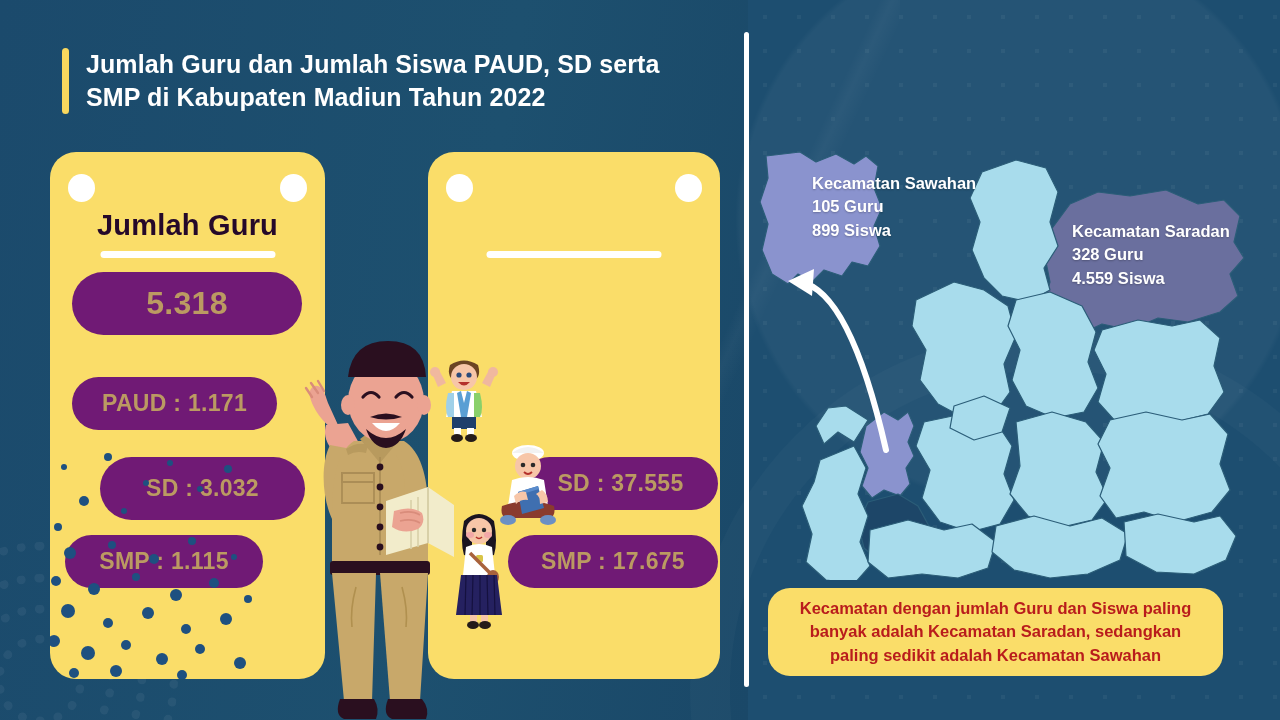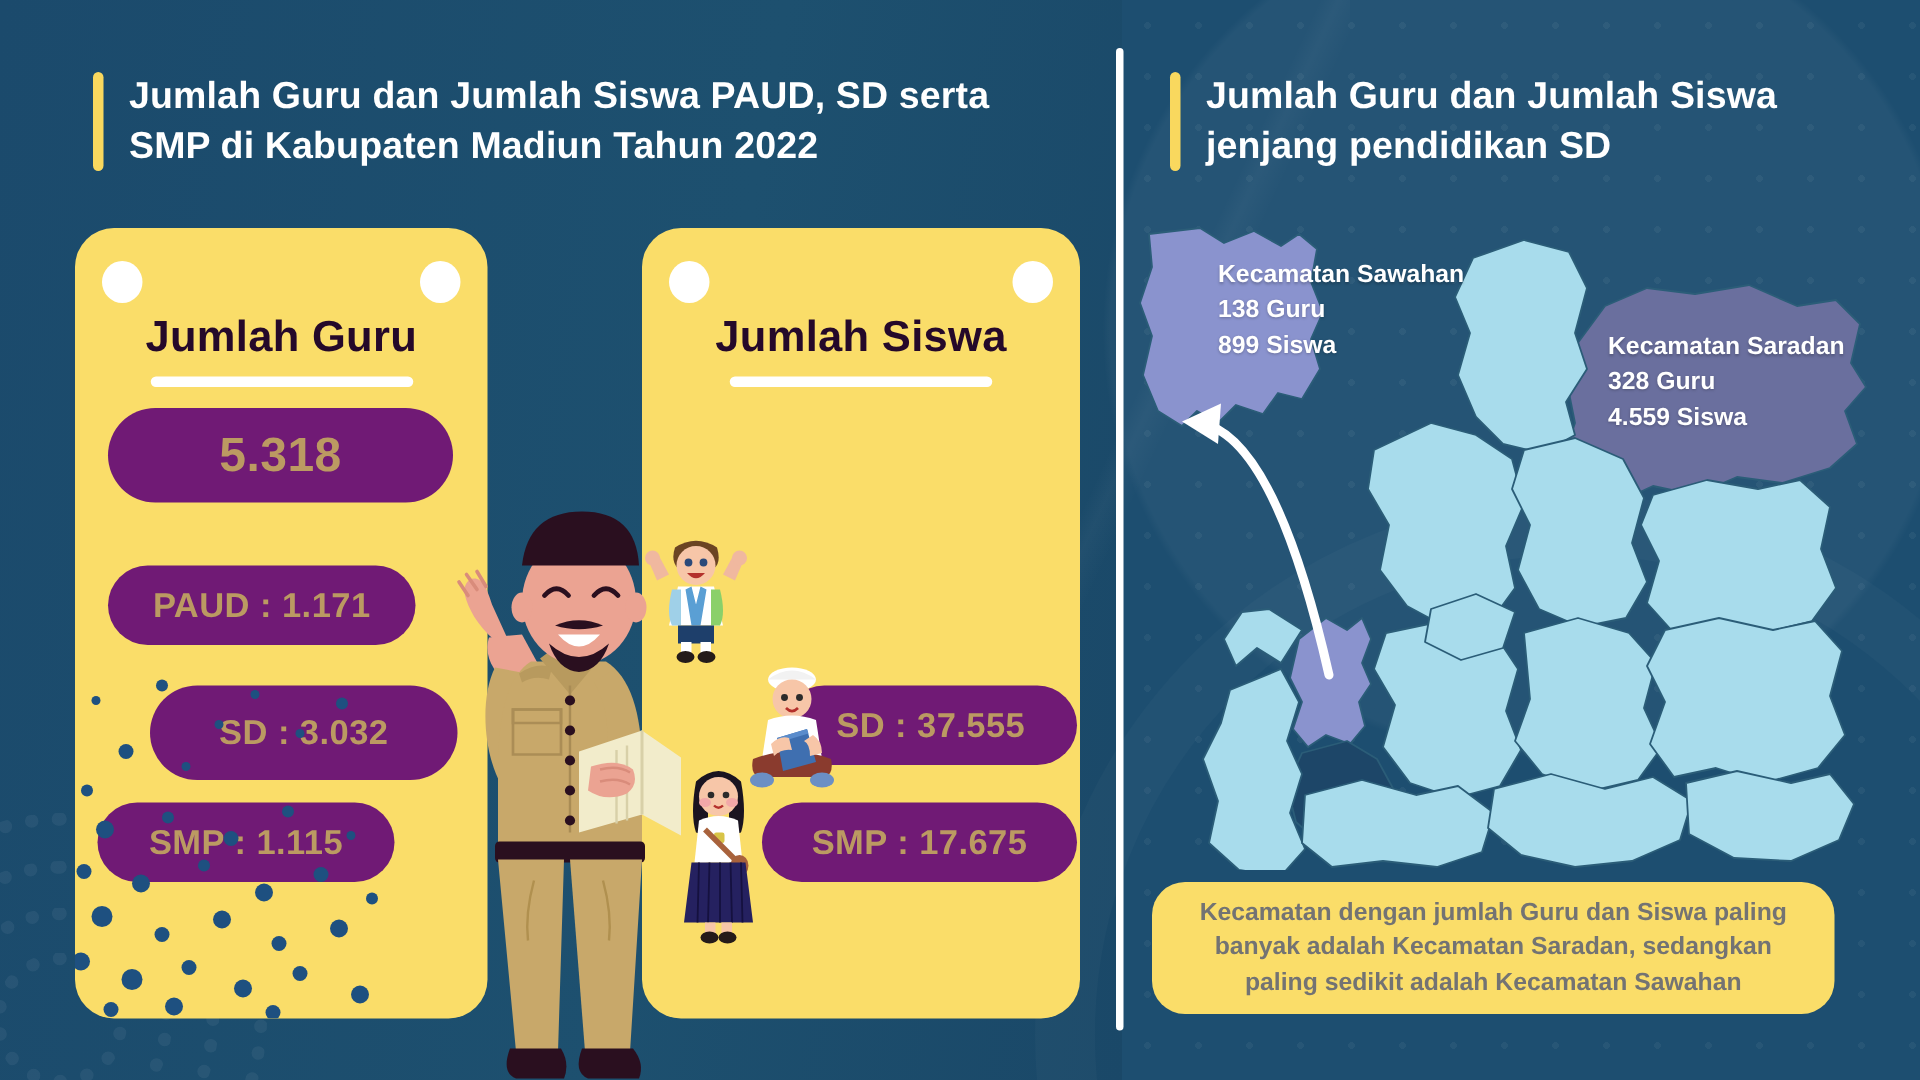--- a/index.html
+++ b/index.html
@@ -132,21 +132,21 @@
   #label-saradan { left:1072px; top:220px; }
 
   
   #callout {
     position:absolute; left:768px; top:588px; width:455px; height:88px;
     background:#fadd69; border-radius:22px;
     display:flex; align-items:center; justify-content:center; text-align:center;
     padding:6px 12px;
   }
   #callout .txt {
-    color:#737373; font-weight:bold; font-size:16.5px; line-height:1.42;
+    color:#b91c1c; font-weight:bold; font-size:16.5px; line-height:1.42;
     white-space:pre-line;
     text-align:center;
   }
 </style>
 </head>
 <body>
 
 <div class="bg">
   <div class="bg-left-panel"></div>
   <div class="bg-right-panel"></div>
@@ -165,22 +165,20 @@
 <div class="divider"></div>
 
 <div class="title-block" id="title-left">
   <div class="title-bar"></div>
   <div class="title-text">Jumlah Guru dan Jumlah Siswa PAUD, SD serta
 SMP di Kabupaten Madiun Tahun 2022</div>
 </div>
 
 <div class="title-block" id="title-right">
   <div class="title-bar"></div>
-  <div class="title-text">Jumlah Guru dan Jumlah Siswa
-jenjang pendidikan SD</div>
 </div>
 
 <div class="stat-card" id="card-guru">
   <div class="card-dot l"></div>
   <div class="card-dot r"></div>
   <div class="card-title">Jumlah Guru</div>
   <div class="card-rule"></div>
 
   <div class="pill total" id="guru-total">5.318</div>
   <div class="pill row" id="guru-paud">PAUD : 1.171</div>
@@ -225,21 +223,20 @@
           <circle cx="66" cy="222" r="6"></circle>
           <circle cx="132" cy="226" r="5"></circle>
       </g>
     </svg>
   </div>
 </div>
 
 <div class="stat-card" id="card-siswa">
   <div class="card-dot l"></div>
   <div class="card-dot r"></div>
-  <div class="card-title">Jumlah Siswa</div>
   <div class="card-rule"></div>
 
   <div class="pill row" id="siswa-sd">SD : 37.555</div>
   <div class="pill row" id="siswa-smp">SMP : 17.675</div>
 </div>
 
 <div class="illus" id="teacher">
   <svg viewBox="0 0 205 415" width="205" height="415">
 
     <path d="M62 122 C50 112 44 100 42 92 C40 84 46 78 52 82 C56 85 58 92 60 98 L70 120 Z" fill="#eba392"></path>
@@ -395,21 +392,21 @@
     </g>
 
     <g>
       <path d="M128 300 C118 256 90 140 42 132" stroke="#ffffff" stroke-width="6" fill="none" stroke-linecap="round"></path>
       <path d="M30 131 L56 119 L54 146 Z" fill="#ffffff"></path>
     </g>
   </svg>
 </div>
 
 <div class="map-label" id="label-sawahan">Kecamatan Sawahan
-138 Guru
+105 Guru
 899 Siswa</div>
 <div class="map-label" id="label-saradan">Kecamatan Saradan
 328 Guru
 4.559 Siswa</div>
 
 <div id="callout">
   <div class="txt">Kecamatan dengan jumlah Guru dan Siswa paling
 banyak adalah Kecamatan Saradan, sedangkan
 paling sedikit adalah Kecamatan Sawahan</div>
 </div>

